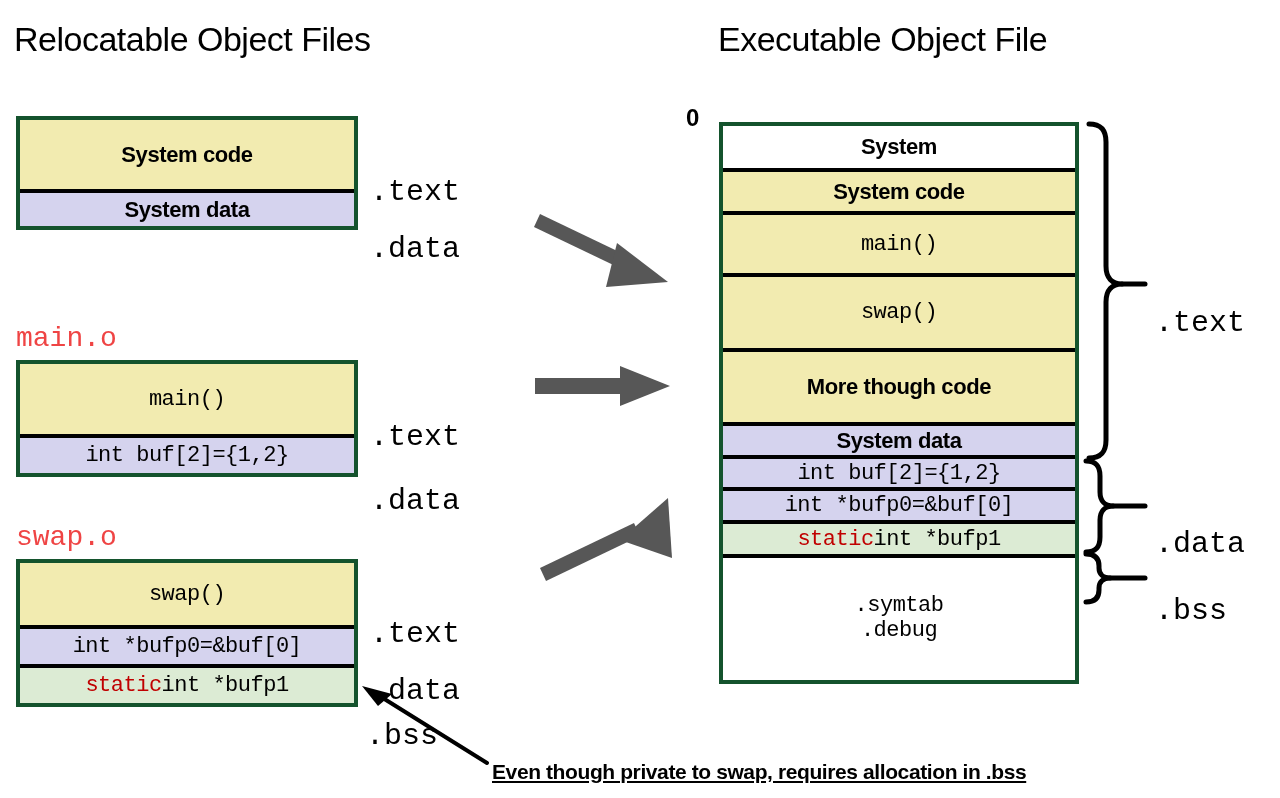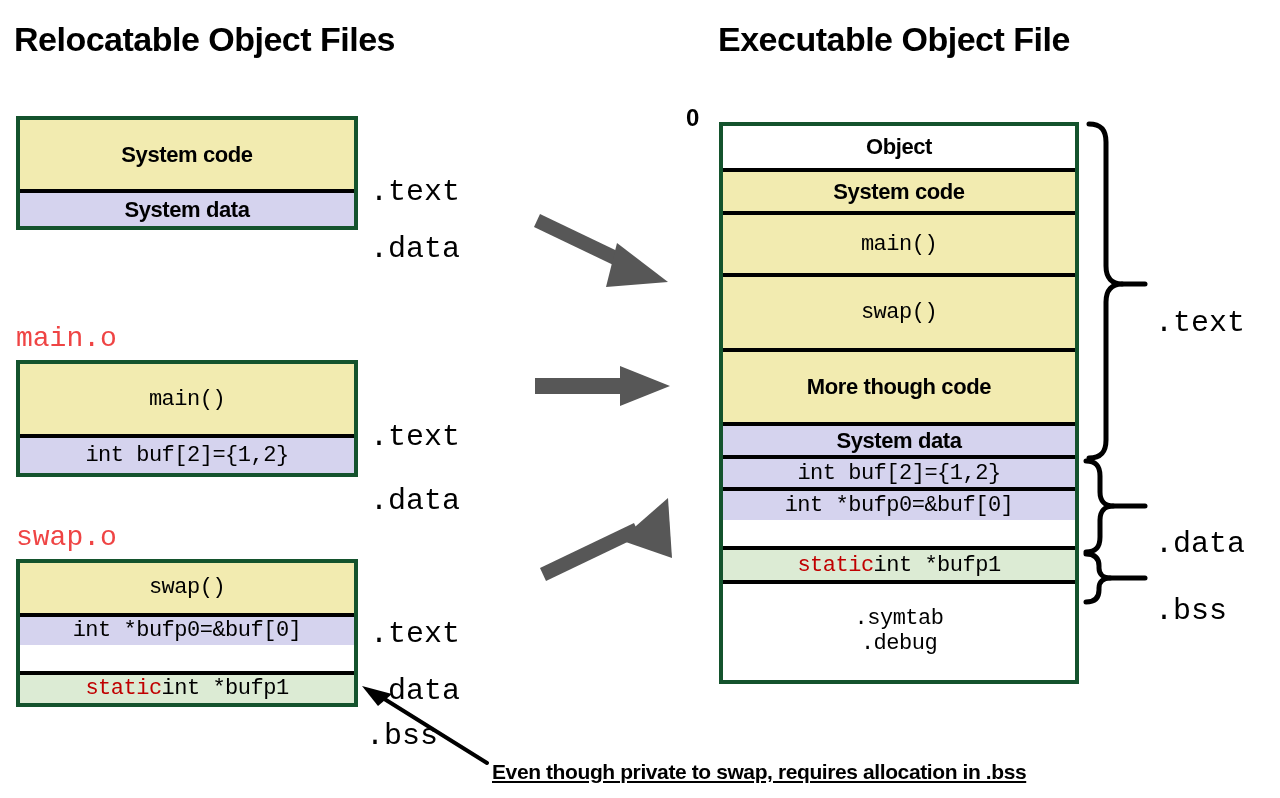--- a/index.html
+++ b/index.html
@@ -16,21 +16,21 @@
     width: 1280px;
     height: 798px;
     background: #ffffff;
     overflow: hidden;
   }
 
   
   .col-title {
     position: absolute;
     font-family: "Liberation Sans", sans-serif;
-    font-weight: bold;
+    font-weight: normal;
     font-size: 34px;
     letter-spacing: -0.5px;
     color: #000000;
     white-space: nowrap;
   }
   #title-left  { left: 14px;  top: 20px; }
   #title-right { left: 718px; top: 20px; }
 
   
   .module-name {
@@ -56,21 +56,21 @@
     align-items: center;
     justify-content: center;
     color: #000000;
     overflow: hidden;
     white-space: nowrap;
   }
   .row + .row { border-top: 4px solid #000000; }
 
   .fill-code  { background: #F2EBB0; }
   .fill-data  { background: #D5D3EE; }
-  .fill-bss   { background: #DCEBD4; margin-top: 26px; }
+  .fill-bss   { background: #DCEBD4; }
   .fill-white { background: #ffffff; }
 
   .mono {
     font-family: "Liberation Mono", "DejaVu Sans Mono", monospace;
     font-size: 22px;
     letter-spacing: -0.5px;
   }
   .sans {
     font-family: "Liberation Sans", sans-serif;
     font-weight: bold;
@@ -156,21 +156,21 @@
         <span> int *bufp1</span>
     </div>
   </div>
   <div class="sec-label" style="left:370px; top:573px;">.text</div>
   <div class="sec-label" style="left:370px; top:630px;">.data</div>
   <div class="sec-label" style="left:366px; top:675px;">.bss</div>
 
   <div id="origin-zero">0</div>
 
   <div class="objbox" id="box-executable" style="left:719px; top:122px; width:360px; height:562px;">
-    <div class="row sans fill-white" style="height:42px;">Object</div>
+    <div class="row sans fill-white" style="height:42px;">System</div>
     <div class="row sans fill-code" style="height:43px;">System code</div>
     <div class="row mono fill-code" style="height:62px;">main()</div>
     <div class="row mono fill-code" style="height:75px;">swap()</div>
     <div class="row sans fill-code" style="height:74px;">More though code</div>
     <div class="row sans fill-data" style="height:33px;">System data</div>
     <div class="row mono fill-data" style="height:32px;">int buf[2]={1,2}</div>
     <div class="row mono fill-data" style="height:33px;">int *bufp0=&amp;buf[0]</div>
     <div class="row mono fill-bss" style="height:34px;">
       <span class="kw-static">static</span>
         <span> int *bufp1</span>

